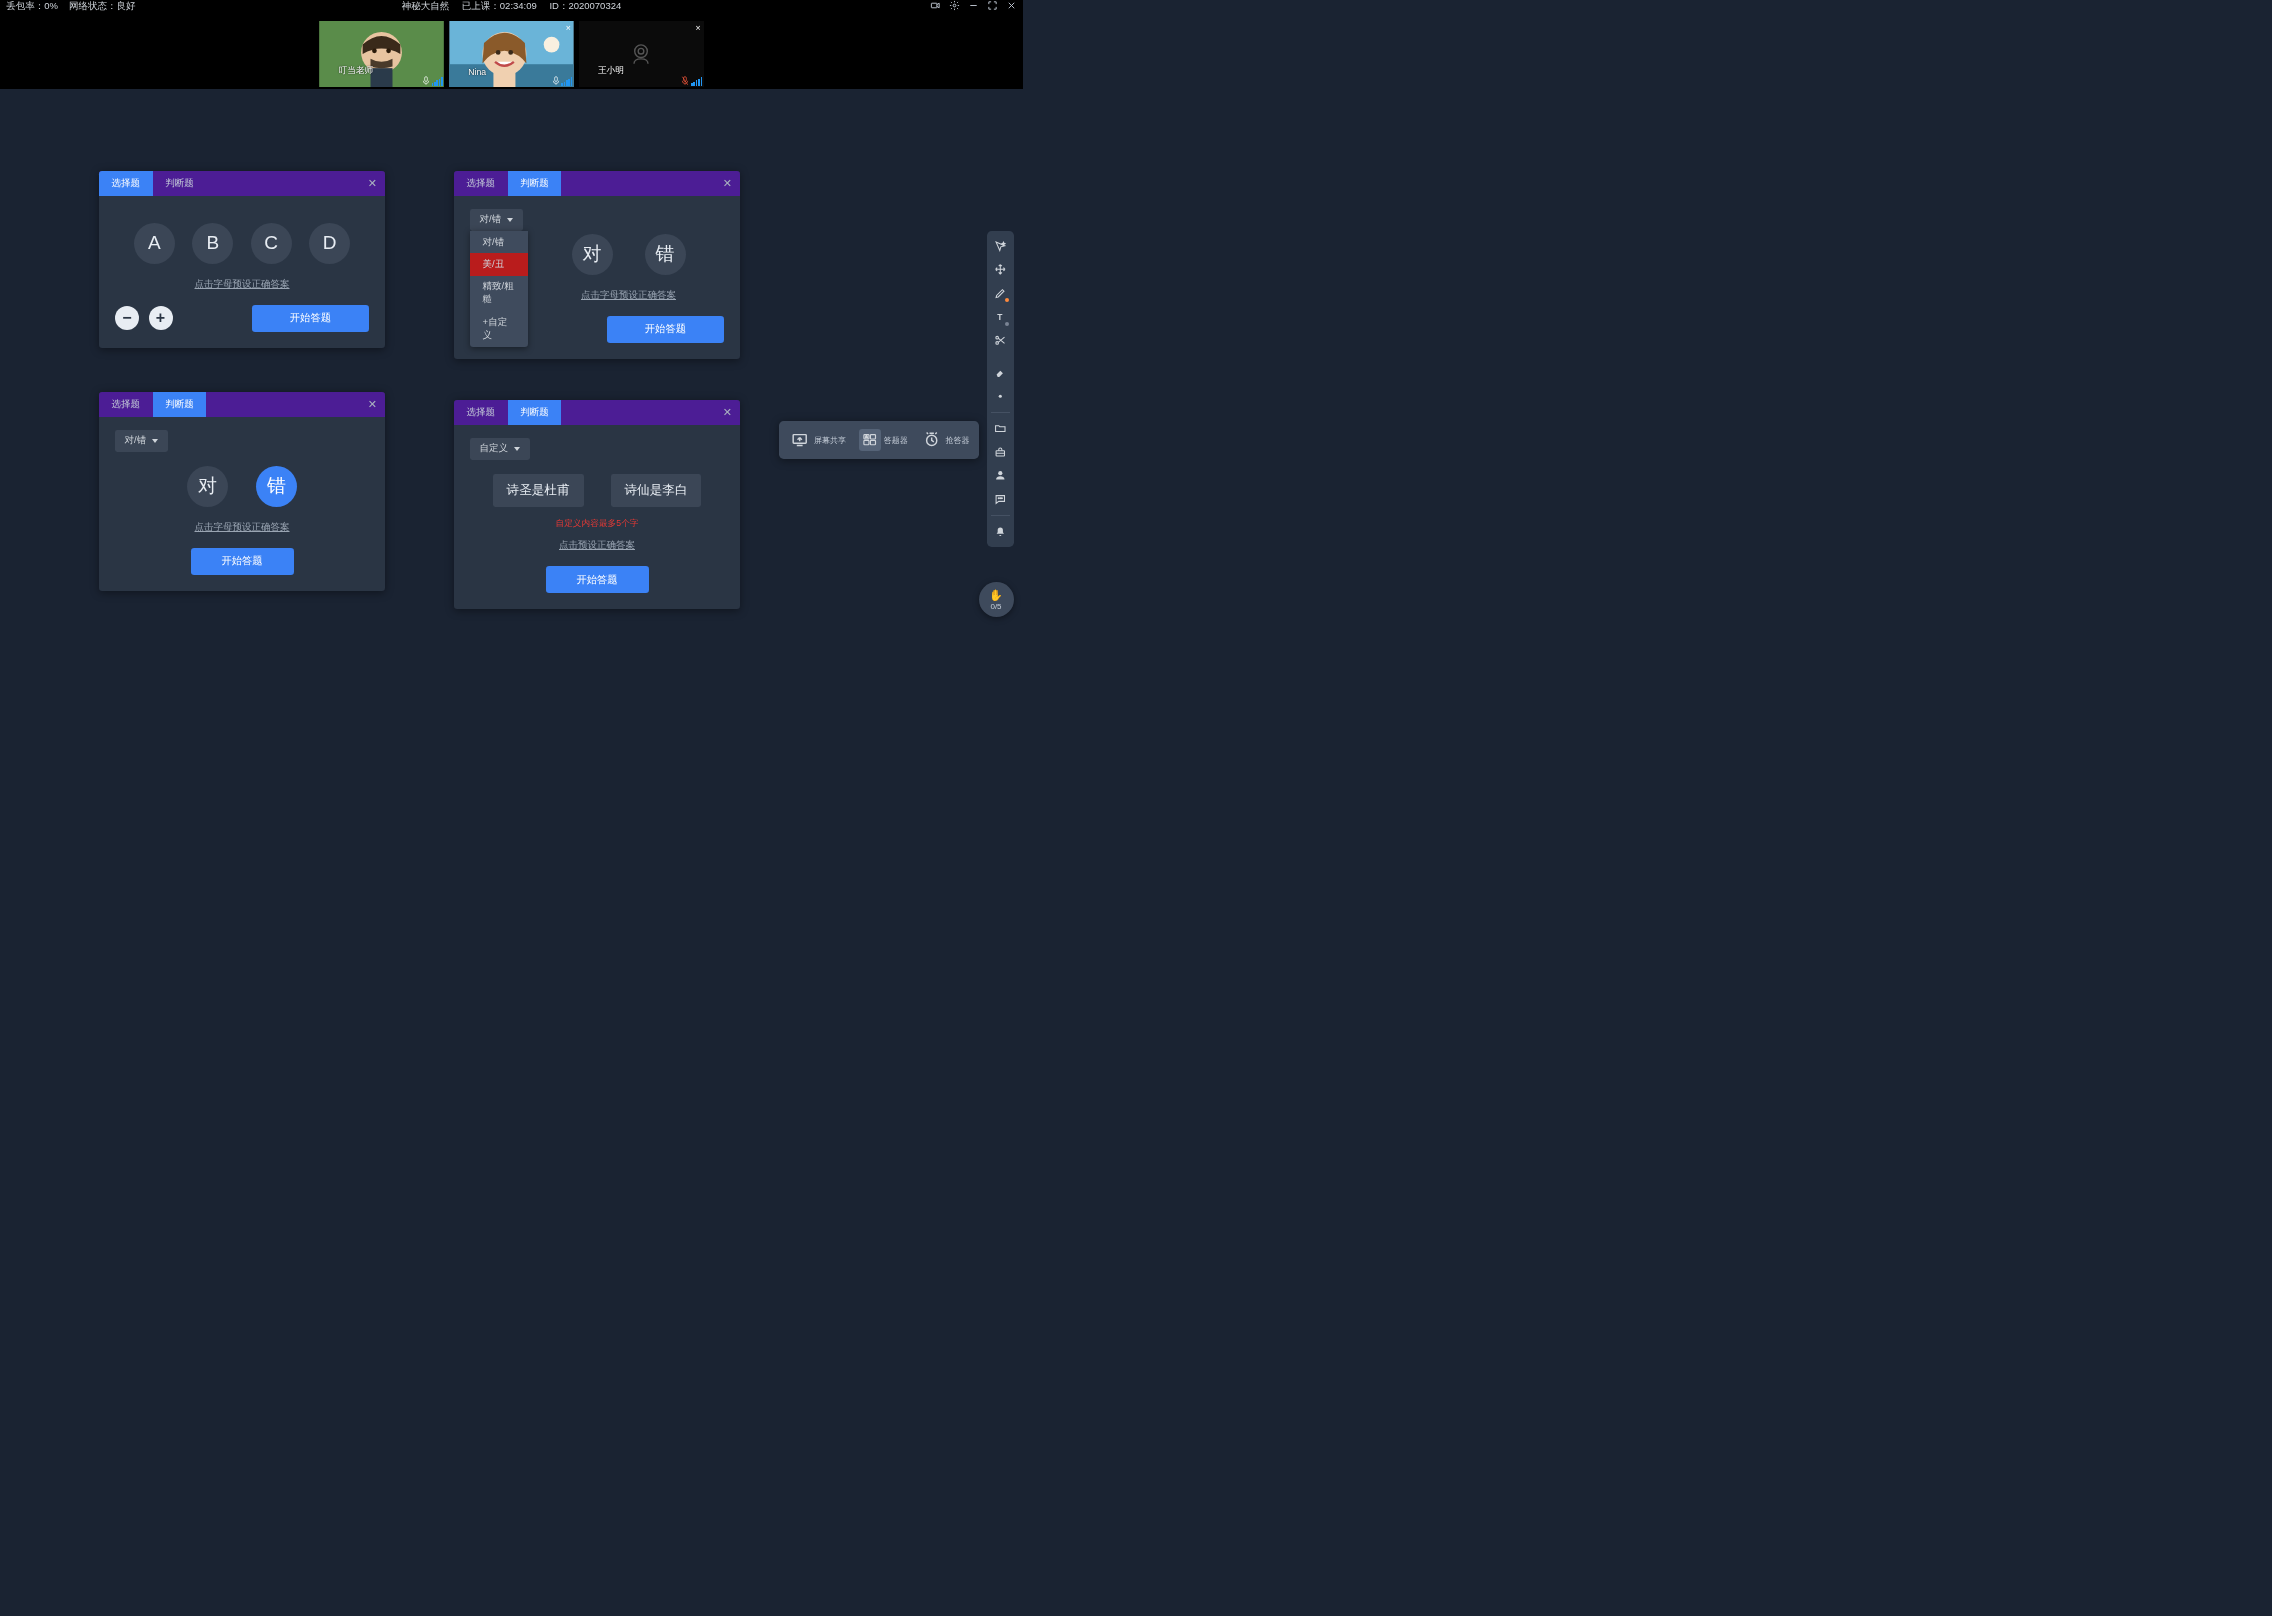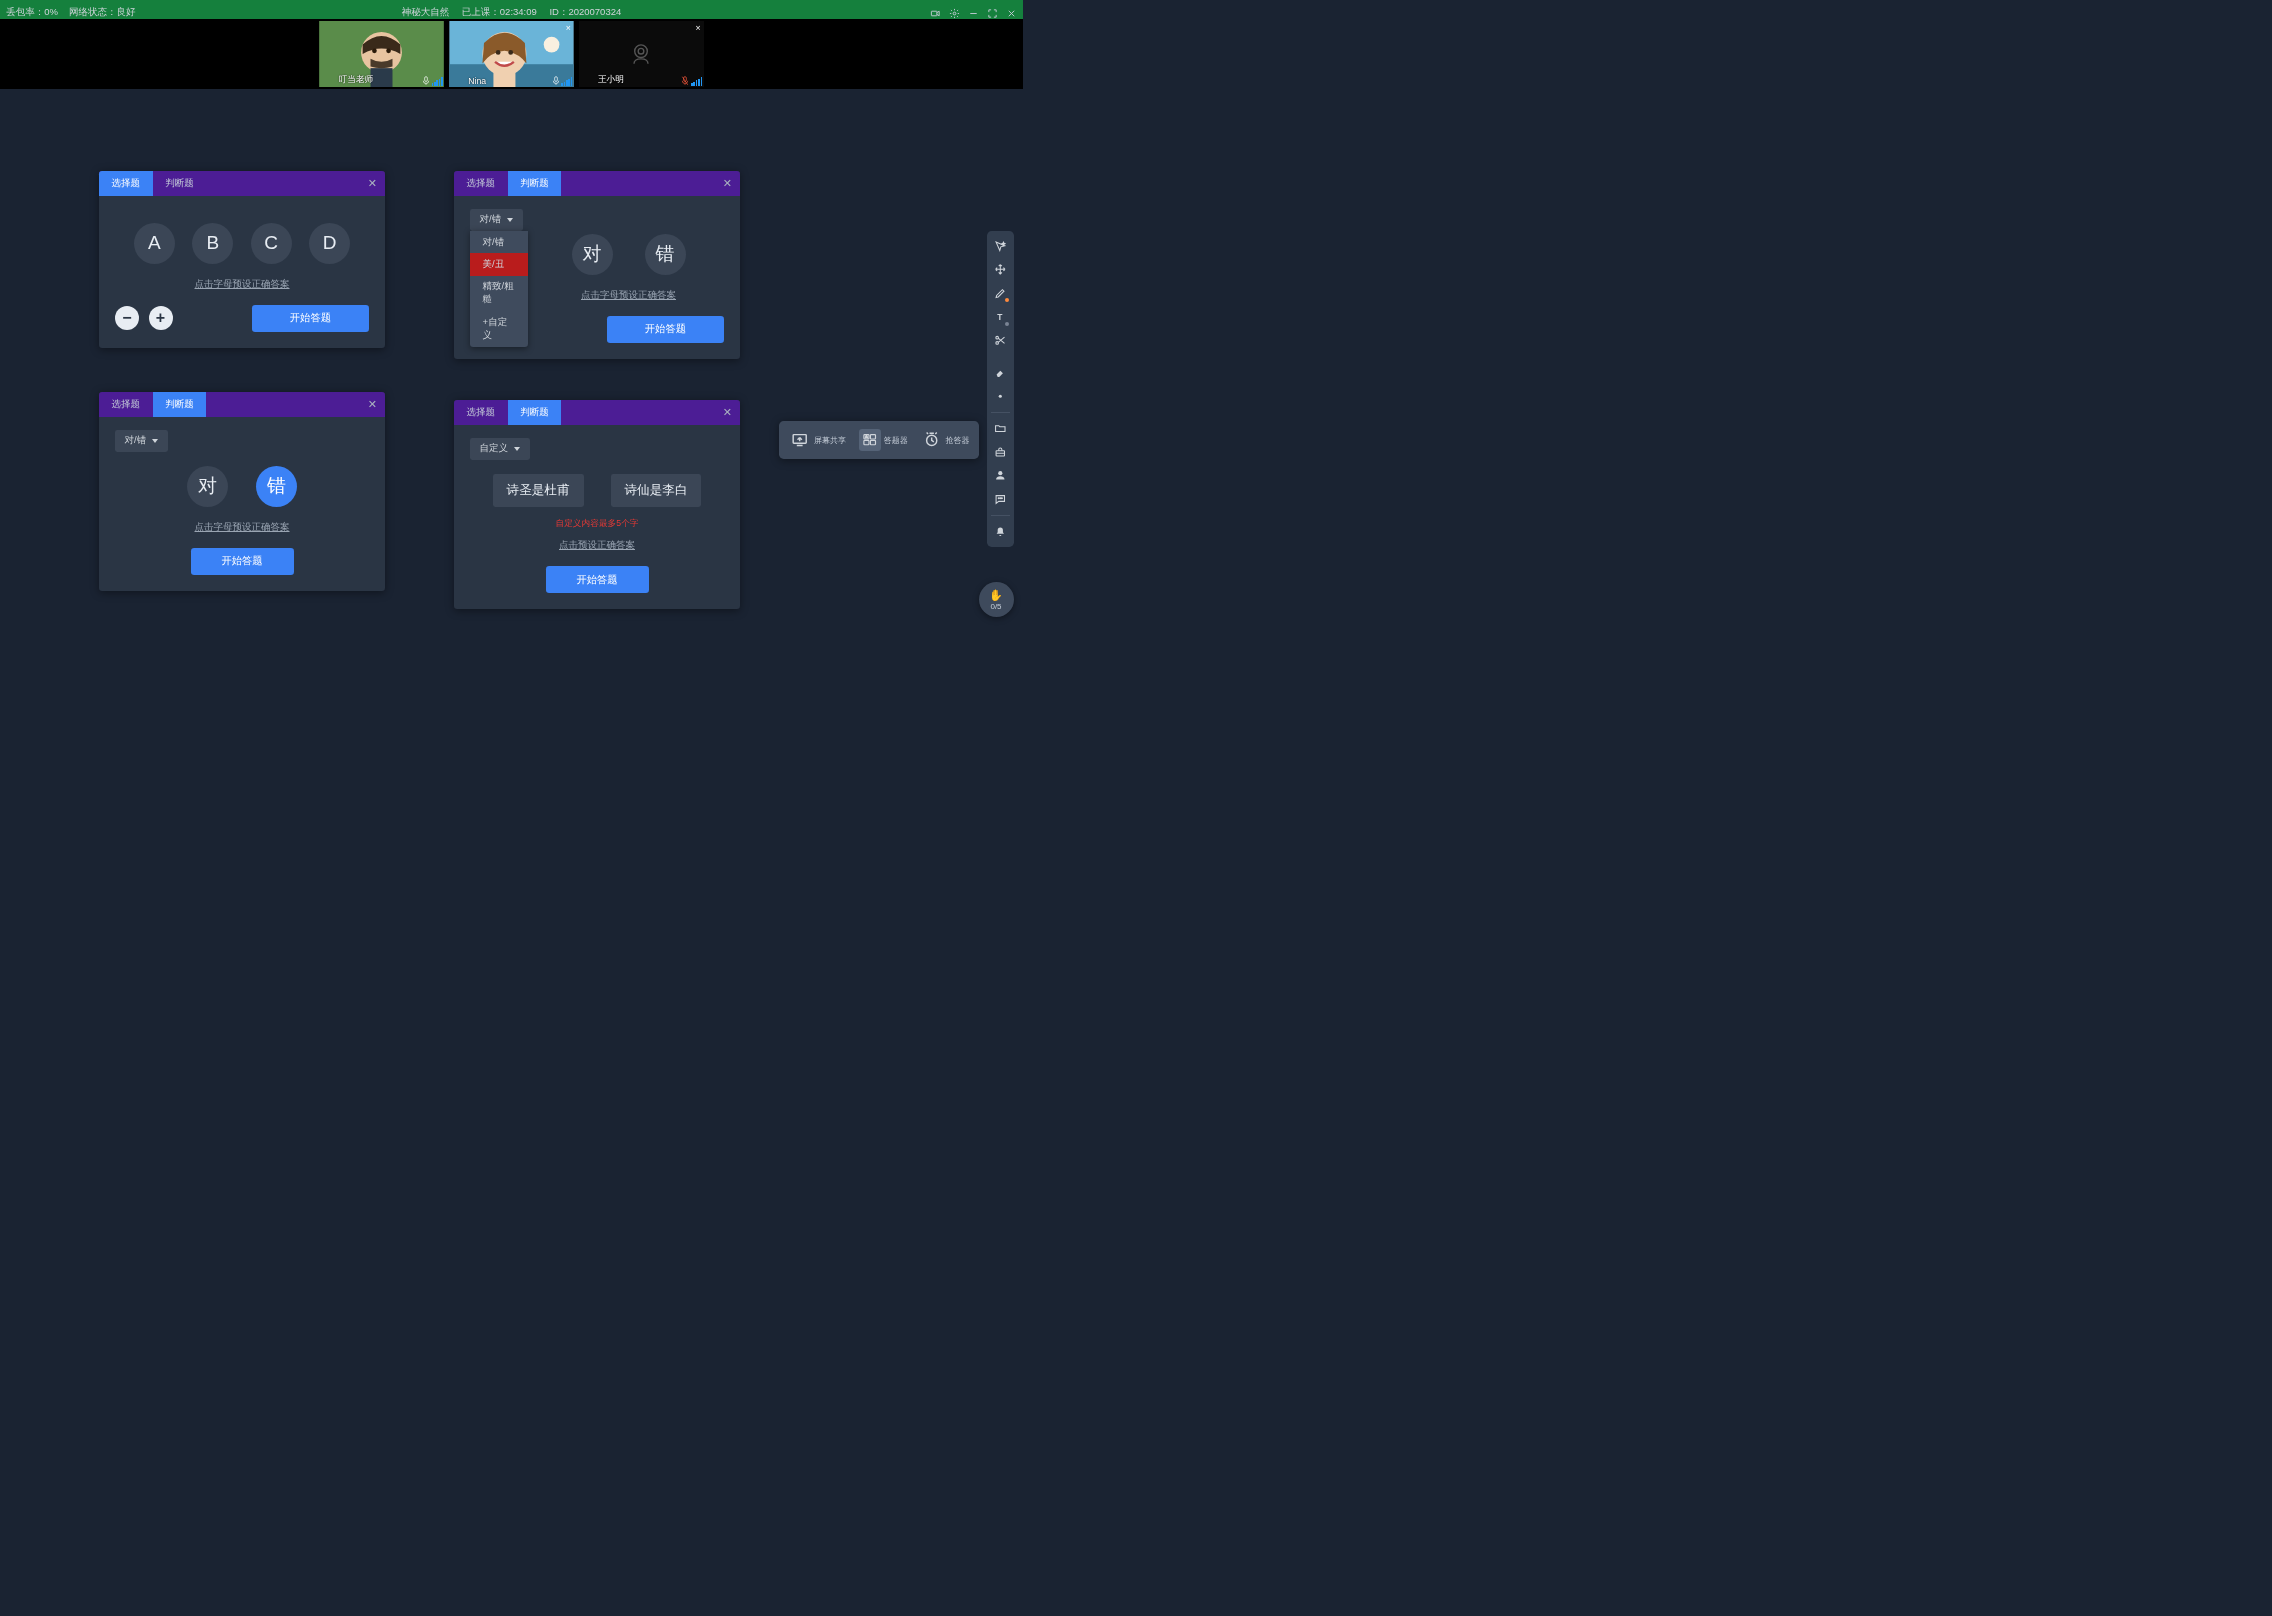--- a/index.html
+++ b/index.html
@@ -6,24 +6,24 @@
 body {
   background: #1a2332;
   font-family: "Microsoft YaHei", "PingFang SC", sans-serif;
   color: #c5cdd8;
   width: 1023px;
   height: 727px;
   overflow: hidden;
   position: relative;
 }
 .top-bar {
-  background: #15803d;
+  background: #000000;
   height: 19px;
   display: flex;
-  align-items: flex-end;
+  align-items: flex-start;
   padding: 0 6.3px;
   font-size: 9.5px;
   color: #d0d5db;
 }
 .top-left { display: flex; gap: 11px; }
 .top-center { position: absolute; left: 50%; transform: translateX(-50%); display: flex; gap: 12.6px; }
 .top-right { margin-left: auto; display: flex; gap: 8px; align-items: center; }
 .top-icon { width: 11px; height: 11px; cursor: pointer; display: flex; align-items: center; justify-content: center; }
 .video-strip {
   background: #000;
@@ -34,21 +34,21 @@
   padding: 2.4px 0;
 }
 .video-tile {
   width: 125px;
   height: 66px;
   position: relative;
   background: #222;
   overflow: hidden;
 }
 .vt-name {
-  position: absolute; bottom: 1px; left: 3.2px;
+  position: absolute; bottom: 10px; left: 3.2px;
   color: #fff; font-size: 8.7px; text-shadow: 0 0 1.6px #000; padding-left: 16px;
 }
 .vt-close { position: absolute; top: 1.6px; right: 3.2px; color: #fff; font-size: 8.7px; cursor: pointer; }
 .vt-icons { position: absolute; bottom: 1.6px; right: 1.6px; display: flex; gap: 1.6px; align-items: flex-end; }
 .vt-mic { width: 8px; height: 9.5px; }
 .vt-sig { display: flex; gap: 0.8px; align-items: flex-end; height: 9.5px; }
 .vt-sig div { width: 1.6px; background: #2196f3; }
 .cam-off {
   background: #0b0b0b; display: flex; align-items: center; justify-content: center;
 }

